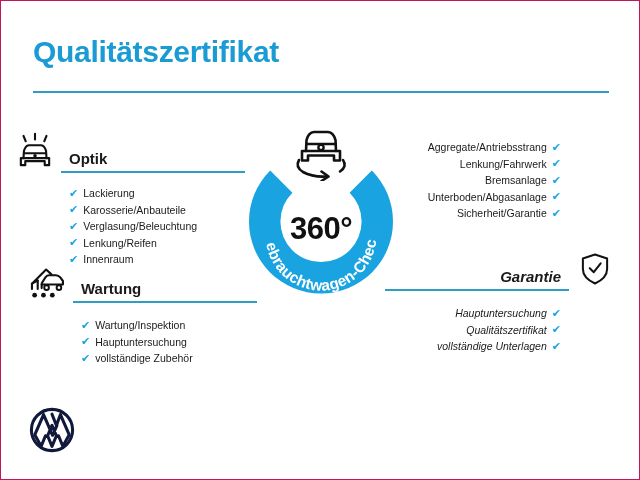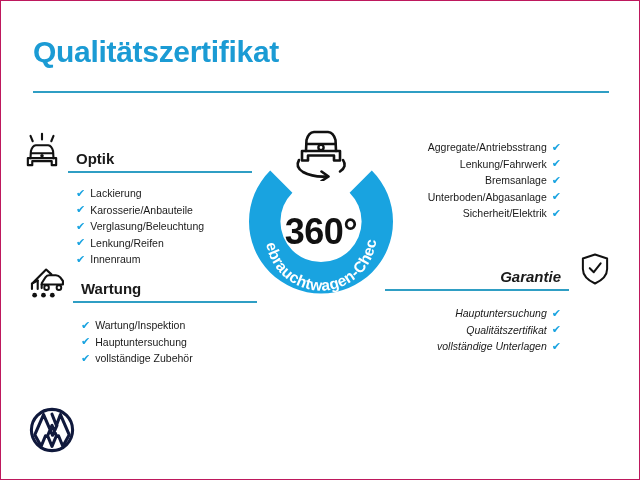--- a/index.html
+++ b/index.html
@@ -37,21 +37,21 @@
     top: 90px;
     width: 576px;
     height: 2px;
     background: #2f9ec4;
   }
 
   
   .section {
     position: absolute;
   }
-  .sec-optik    { left: 15px;  top: 128px; width: 240px; }
+  .sec-optik    { left: 8px;  top: 128px; width: 240px; }
   .sec-wartung  { left: 20px;  top: 258px; width: 240px; }
   .sec-technik  { left: 380px; top: 128px; width: 240px; }
   .sec-garantie { left: 380px; top: 246px; width: 240px; font-style: italic; }
 
   .sec-head {
     position: relative;
     height: 46px;
   }
   .sec-icon {
     position: absolute;
@@ -133,21 +133,21 @@
     top: 0px;
     width: 76px;
     height: 62px;
   }
   .badge-value {
     position: absolute;
     left: 0;
     top: 92px;
     width: 190px;
     text-align: center;
-    font-size: 36px;
+    font-size: 31px;
     font-weight: bold;
     color: #111111;
     letter-spacing: -0.5px;
   }
 
   
   .footer {
     position: absolute;
     left: 28px;
     top: 406px;
@@ -265,21 +265,21 @@
         </li>
       <li class="check-item">
           <span>Bremsanlage</span>
           <span class="tick">✔</span>
         </li>
       <li class="check-item">
           <span>Unterboden/Abgasanlage</span>
           <span class="tick">✔</span>
         </li>
       <li class="check-item">
-          <span>Sicherheit/Elektrik</span>
+          <span>Sicherheit/Garantie</span>
           <span class="tick">✔</span>
         </li>
     </ul>
   </div>
 
   <div class="section sec-garantie right">
     <div class="sec-head">
       <div class="sec-icon">
         <svg viewBox="0 0 52 44" width="42" height="38" aria-hidden="true">
           <g fill="none" stroke="#111" stroke-width="2.5" stroke-linejoin="round" stroke-linecap="round">

